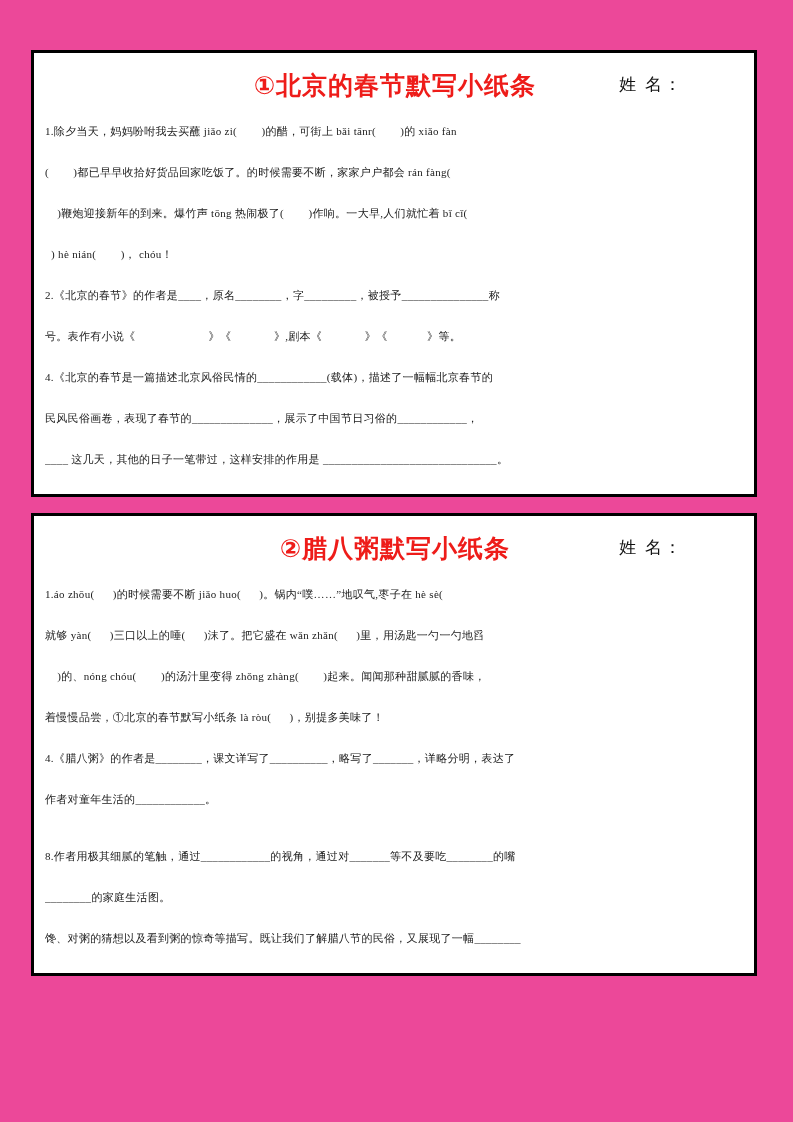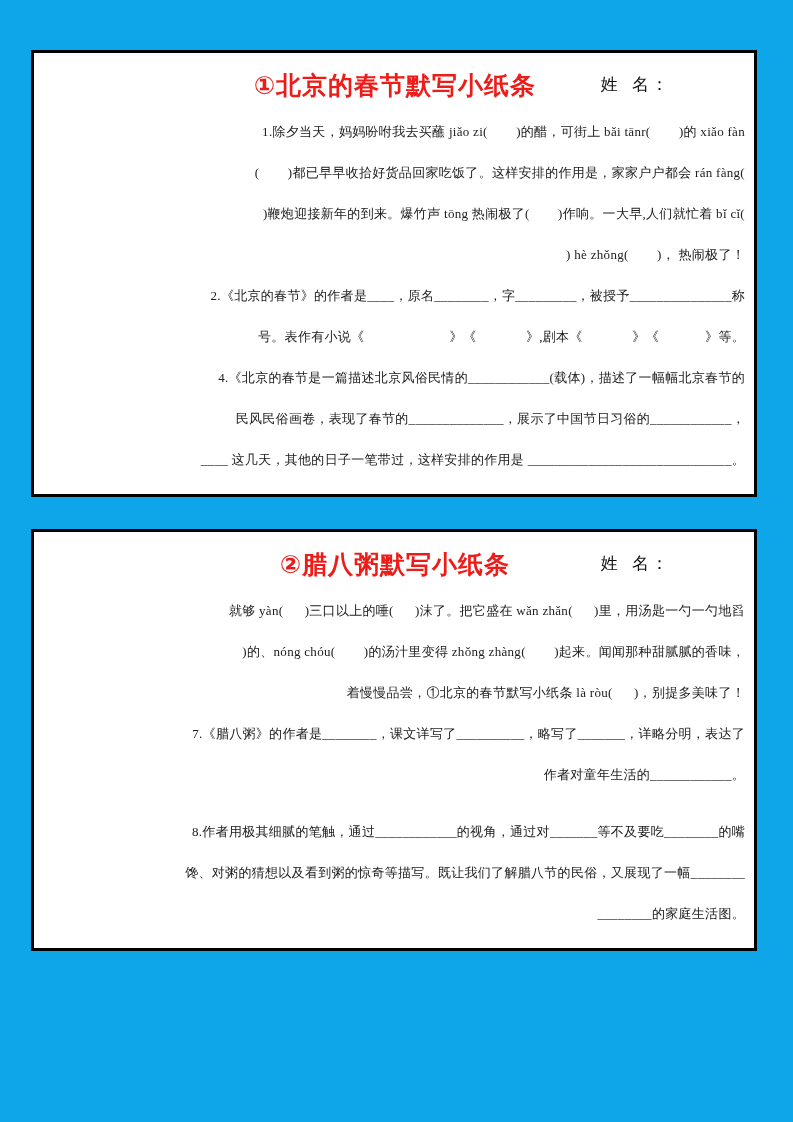--- a/index.html
+++ b/index.html
@@ -4,107 +4,107 @@
 <style>
   html, body {
     margin: 0;
     padding: 0;
     background: #ffffff;
   }
   .page {
     position: relative;
     width: 793px;
     height: 1122px;
-    background: #0ea5e9;
+    background: #ec4899;
     overflow: hidden;
   }
   .card {
     box-sizing: border-box;
     margin-left: 31px;
     width: 726px;
     border: 3px solid #000000;
     background: #ffffff;
     padding: 8px 9px 14px 11px;
   }
   .card-1 { margin-top: 50px; }
-  .card-2 { margin-top: 32px; }
+  .card-2 { margin-top: 16px; }
   .card-head {
     position: relative;
     height: 46px;
   }
   .section-title {
     margin: 0;
     position: absolute;
     left: 0;
     right: 0;
     top: 8px;
     text-align: center;
     font-family: "DejaVu Sans", "Liberation Sans", sans-serif;
     font-weight: bold;
     font-size: 25px;
     letter-spacing: 1px;
     color: #ee1c19;
   }
   .name-label {
     position: absolute;
-    right: 75px;
+    right: 62px;
     top: 12px;
-    font-family: Liberation Mono, monospace;
+    font-family: Liberation Sans, sans-serif;
     font-size: 17px;
     letter-spacing: 2px;
     color: #111111;
   }
   .body-lines {
     margin-top: 4px;
   }
   .line {
     font-family: "Liberation Serif", "DejaVu Serif", serif;
-    font-size: 13px;
+    font-size: 11px;
     line-height: 41px;
     letter-spacing: 0.3px;
     color: #202020;
     white-space: pre;
     overflow: hidden;
-    text-align: right;
   }
   .gap-before { margin-top: 16px; }
 </style>
 </head>
 <body>
 
 <div class="page">
 
   <section class="card card-1">
     <header class="card-head">
       <h1 class="section-title">①北京的春节默写小纸条</h1>
       <span class="name-label">姓 名：</span>
     </header>
     <div class="body-lines">
       <div class="line">1.除夕当天，妈妈吩咐我去买蘸 jiǎo zi(        )的醋，可街上 bǎi tānr(        )的 xiǎo fàn</div>
-      <div class="line">(        )都已早早收拾好货品回家吃饭了。这样安排的作用是，家家户户都会 rán fàng(</div>
+      <div class="line">(        )都已早早收拾好货品回家吃饭了。的时候需要不断，家家户户都会 rán fàng(</div>
       <div class="line">    )鞭炮迎接新年的到来。爆竹声 tōng 热闹极了(        )作响。一大早,人们就忙着 bǐ cǐ(</div>
-      <div class="line">  ) hè zhǒng(        )， 热闹极了！</div>
+      <div class="line">  ) hè nián(        )， chóu！</div>
       <div class="line">2.《北京的春节》的作者是____，原名________，字_________，被授予_______________称</div>
       <div class="line">号。表作有小说《                        》《              》,剧本《              》《             》等。</div>
       <div class="line">4.《北京的春节是一篇描述北京风俗民情的____________(载体)，描述了一幅幅北京春节的</div>
       <div class="line">民风民俗画卷，表现了春节的______________，展示了中国节日习俗的____________，</div>
       <div class="line">____ 这几天，其他的日子一笔带过，这样安排的作用是 ______________________________。</div>
     </div>
   </section>
 
   <section class="card card-2">
     <header class="card-head">
       <h1 class="section-title">②腊八粥默写小纸条</h1>
       <span class="name-label">姓 名：</span>
     </header>
     <div class="body-lines">
+      <div class="line">1.áo zhōu(      )的时候需要不断 jiǎo huo(      )。锅内“噗……”地叹气,枣子在 hè sè(</div>
       <div class="line">就够 yàn(      )三口以上的唾(      )沫了。把它盛在 wǎn zhǎn(      )里，用汤匙一勺一勺地舀</div>
       <div class="line">    )的、nóng chóu(        )的汤汁里变得 zhǒng zhàng(        )起来。闻闻那种甜腻腻的香味，</div>
       <div class="line">着慢慢品尝，①北京的春节默写小纸条 là ròu(      )，别提多美味了！</div>
-      <div class="line">7.《腊八粥》的作者是________，课文详写了__________，略写了_______，详略分明，表达了</div>
+      <div class="line">4.《腊八粥》的作者是________，课文详写了__________，略写了_______，详略分明，表达了</div>
       <div class="line">作者对童年生活的____________。</div>
       <div class="line gap-before">8.作者用极其细腻的笔触，通过____________的视角，通过对_______等不及要吃________的嘴</div>
+      <div class="line">________的家庭生活图。</div>
       <div class="line">馋、对粥的猜想以及看到粥的惊奇等描写。既让我们了解腊八节的民俗，又展现了一幅________</div>
-      <div class="line">________的家庭生活图。</div>
     </div>
   </section>
 
 </div>
 
 </body></html>

